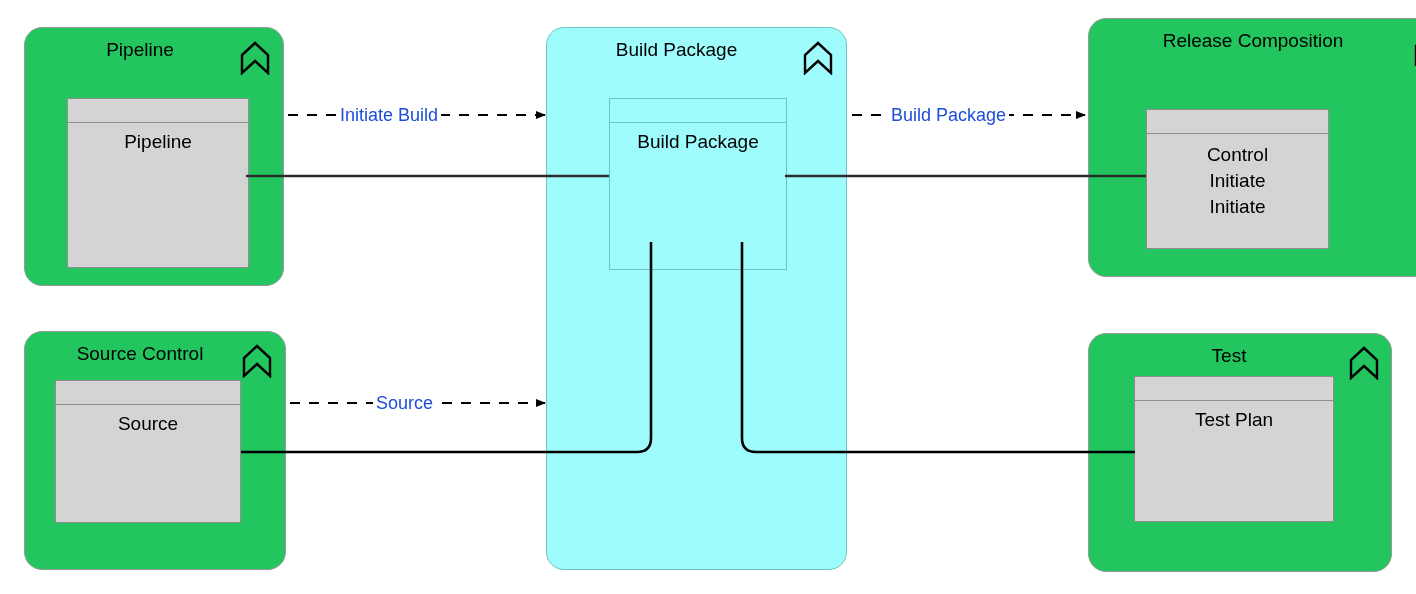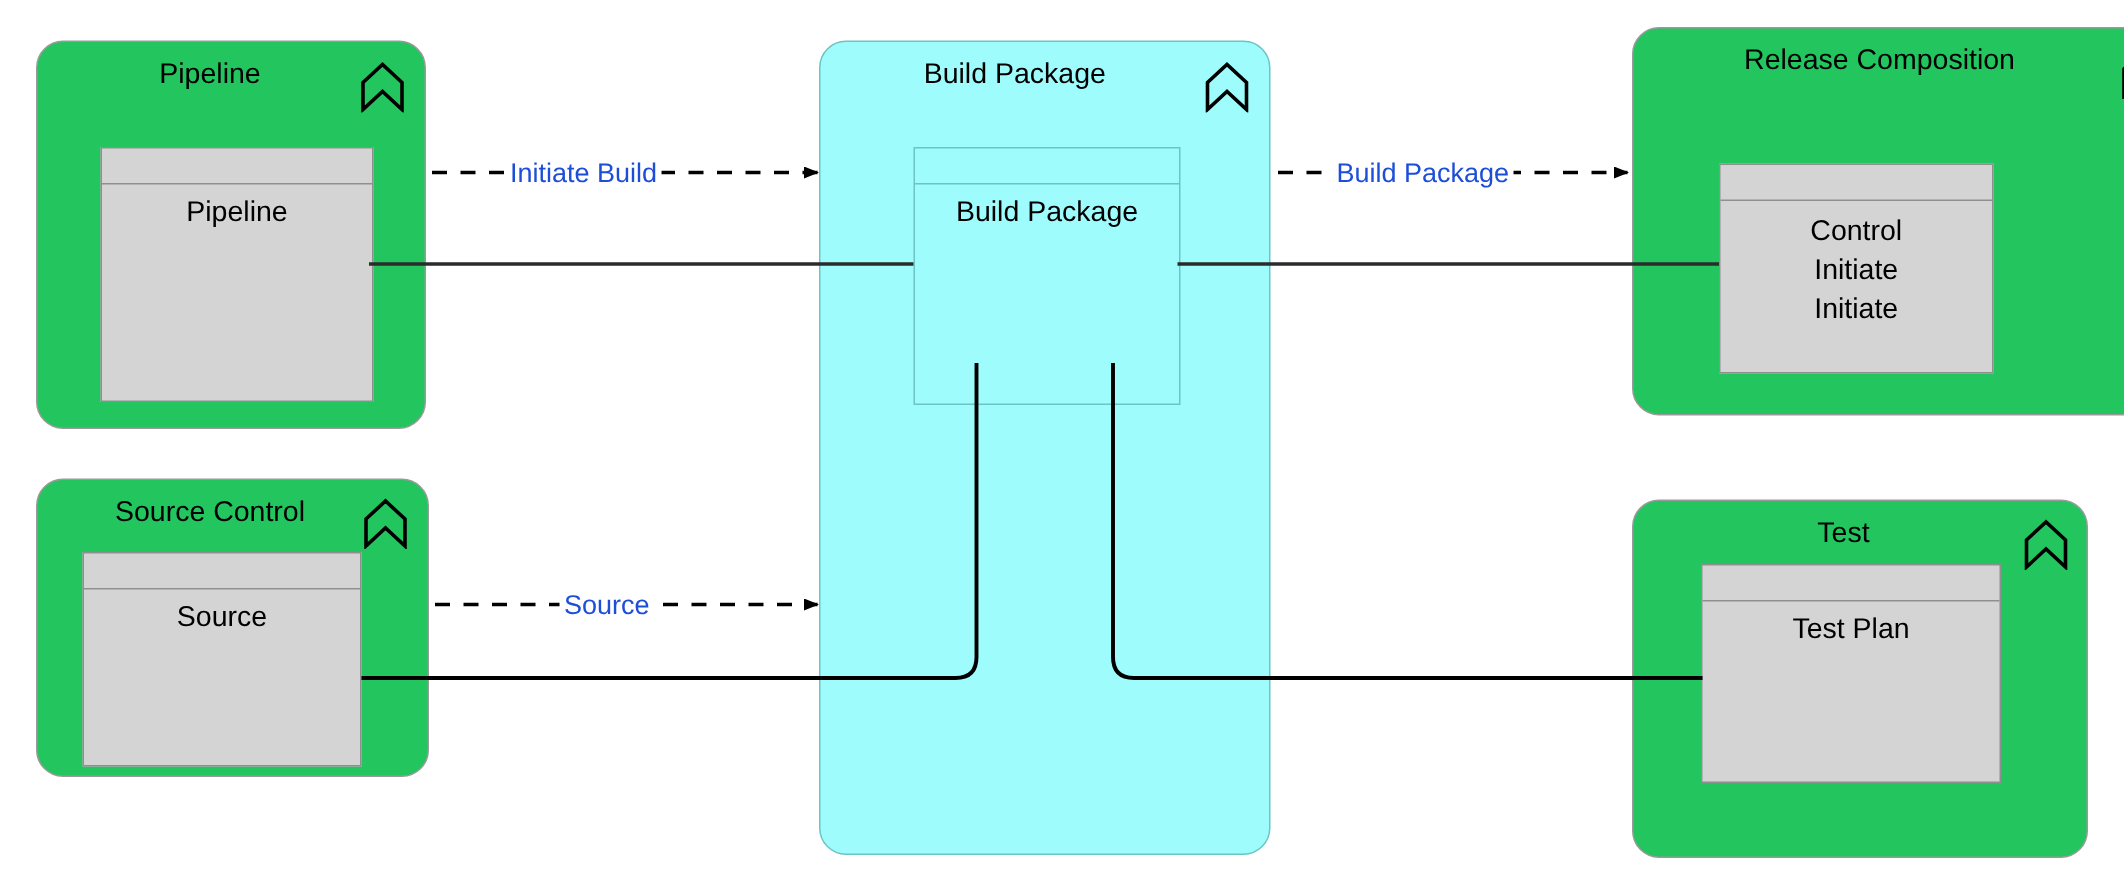--- a/index.html
+++ b/index.html
@@ -156,21 +156,21 @@
       <div class="node-body">
         <div class="node-label stacked">
           <span>Control</span><br>
           <span>Initiate</span><br>
           <span>Initiate</span>
         </div>
       </div>
     </div>
   </div>
 
-  <div class="group" style="left:24px; top:319px; width:262px; height:199px;">
+  <div class="group" style="left:24px; top:331px; width:262px; height:239px;">
     <div class="group-title" style="padding-right:30px;">Source Control</div>
     <div class="group-marker" style="right:13px; top:12px;">
       <svg viewBox="0 0 30 34" width="30" height="34" aria-hidden="true">
         <path d="M2 32 L2 14 L15 2 L28 14 L28 32 L15 20 Z" fill="none" stroke="#000000" stroke-width="2.4" stroke-linejoin="miter"></path>
       </svg>
     </div>
     <div class="node" style="left:30px; top:48px; width:186px; height:143px;">
       <div class="node-bar"></div>
       <div class="node-body">
         <div class="node-label">Source</div>

